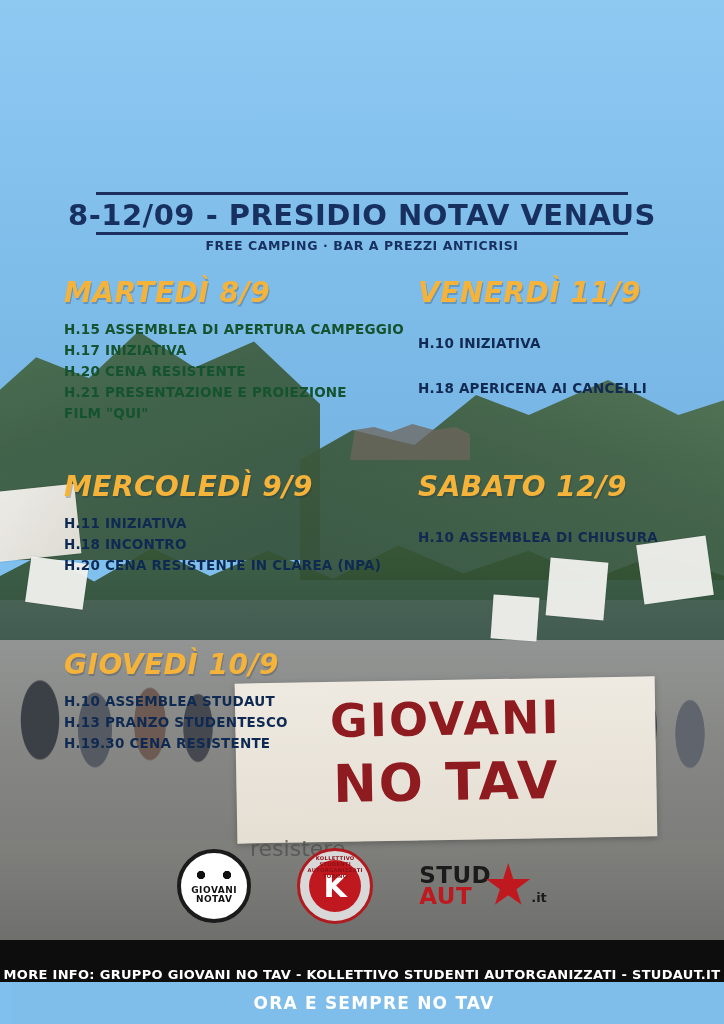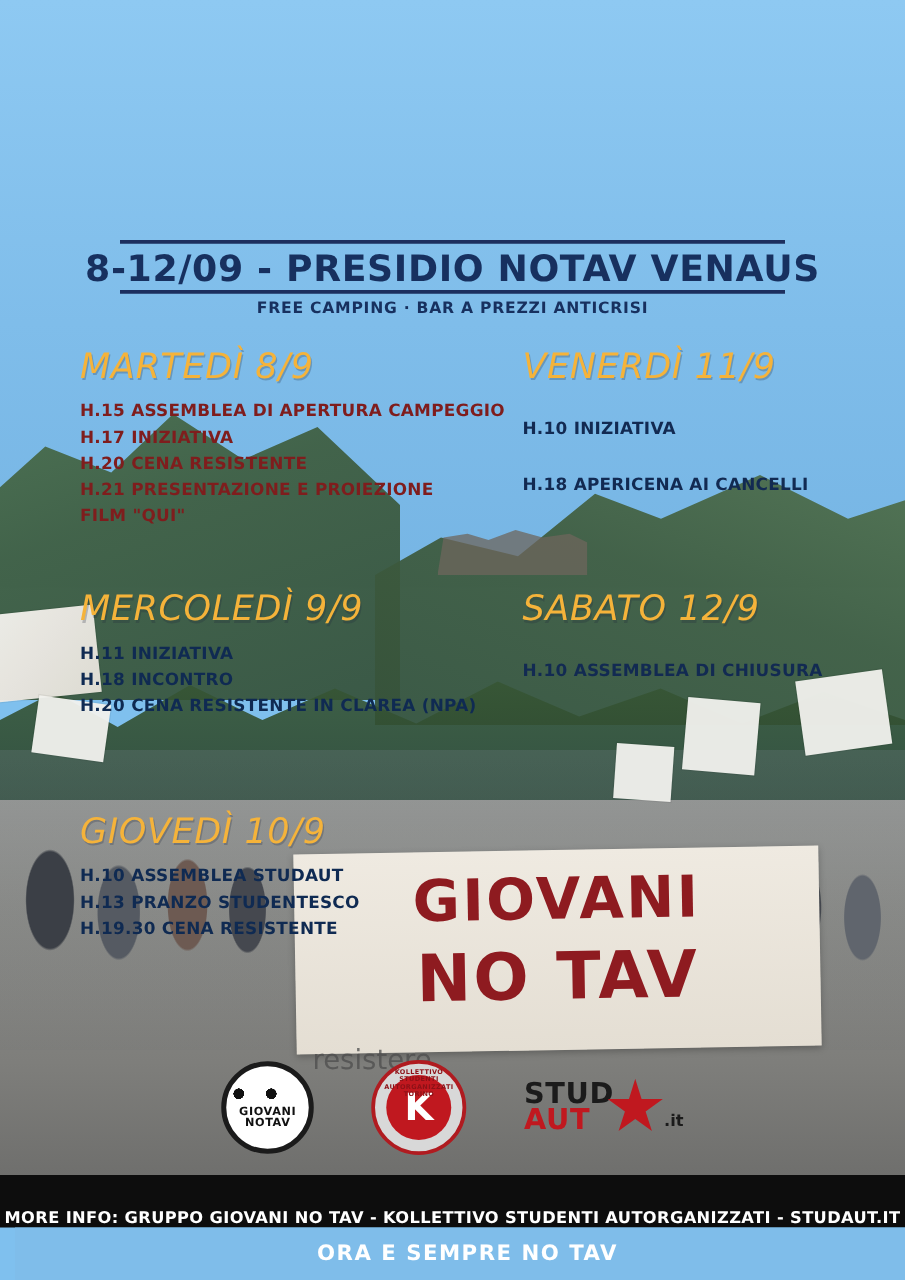--- a/index.html
+++ b/index.html
@@ -133,30 +133,30 @@
     font-weight: bold;
     font-size: 12.5px;
     letter-spacing: .6px;
   }
 
   
   .day { position: absolute; }
   .day-title {
     color: #f5b33a;
     font-family: "DejaVu Sans", sans-serif;
-    font-weight: normal;
+    font-weight: bold;
     font-style: italic;
     font-size: 28px;
     letter-spacing: .5px;
     text-shadow: 1px 2px 0 rgba(30,40,60,.25);
     margin-bottom: 10px;
   }
   .day-items { list-style: none; }
   .day-items li {
-    color: #7f1d1d;
+    color: #14532d;
     font-family: "DejaVu Sans", sans-serif;
     font-weight: bold;
     font-size: 13.5px;
     letter-spacing: .2px;
     line-height: 1.55;
     white-space: nowrap;
   }
   .d-mar { left: 64px; top: 276px; }
   .d-ven { left: 418px; top: 276px; }
   .d-mer { left: 64px; top: 470px; }
@@ -168,21 +168,21 @@
 
   
   .logos {
     position: absolute; left: 0; top: 845px; width: 724px; height: 82px;
     display: flex; align-items: center; justify-content: center; gap: 46px;
   }
   .logo { position: relative; }
   .logo-giovani {
     width: 74px; height: 74px; border-radius: 50%;
     background: #ffffff; border: 4px solid #1b1b1b;
-    display: flex; align-items: flex-start; justify-content: center;
+    display: flex; align-items: center; justify-content: center;
     flex-direction: column;
   }
   .logo-giovani .eyes {
     width: 46px; height: 14px;
     background:
       radial-gradient(circle 7px at 10px 7px, #111 60%, transparent 62%),
       radial-gradient(circle 7px at 36px 7px, #111 60%, transparent 62%);
   }
   .logo-giovani .txt {
     font-family: "DejaVu Sans", sans-serif;

